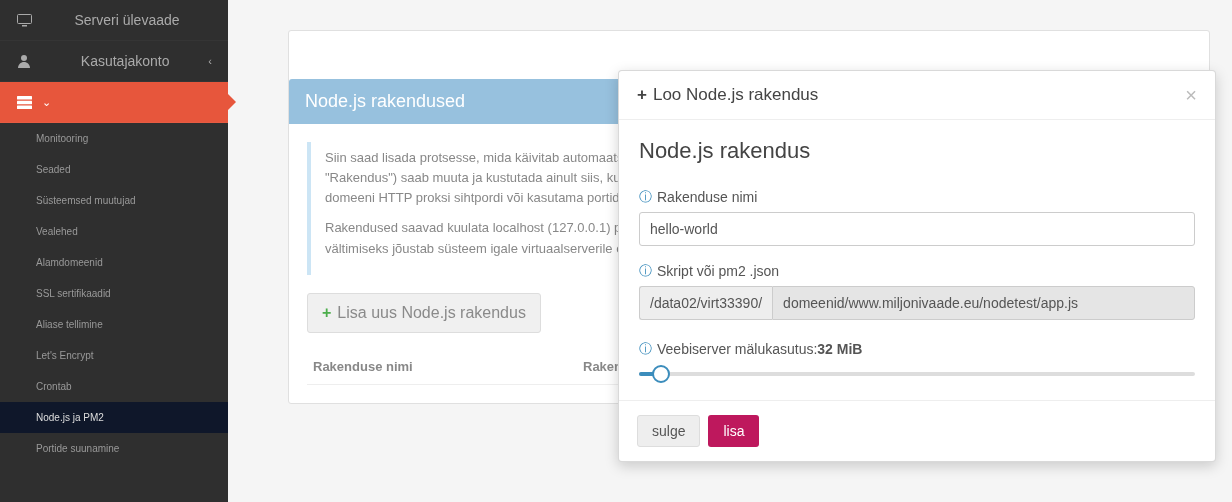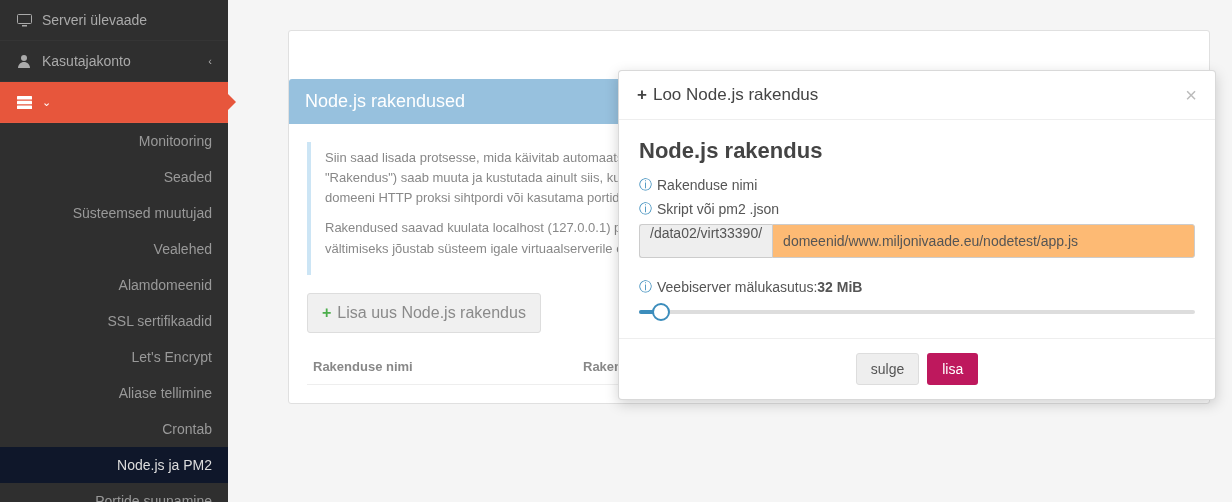--- a/index.html
+++ b/index.html
@@ -3,23 +3,23 @@
   <meta charset="utf-8">
   <style>
     * { margin: 0; padding: 0; box-sizing: border-box; }
     body { font-family: "Helvetica Neue", Helvetica, Arial, sans-serif; font-size: 13px; color: #333; background: #f5f5f5; overflow: hidden; width: 1232px; height: 502px; position: relative; }
     
     .sidebar { position: absolute; left: 0; top: 0; width: 228px; height: 502px; background: #2f2f2f; }
     .sidebar-item { display: flex; align-items: center; padding: 12px 16px; color: #aaa; cursor: pointer; font-size: 14px; border-bottom: 1px solid rgba(255,255,255,0.03); }
     .sidebar-item.active { background: #e7563c; color: #fff; position: relative; }
     .sidebar-item.active::after { content: ''; position: absolute; right: -8px; top: 50%; transform: translateY(-50%); width: 0; height: 0; border-top: 8px solid transparent; border-bottom: 8px solid transparent; border-left: 8px solid #e7563c; }
     .sidebar-icon { width: 16px; height: 16px; margin-right: 10px; display: inline-flex; align-items: center; justify-content: center; }
-    .sidebar-label { flex: 1; }
+    .sidebar-label { flex: 1; text-align: center; }
     .sidebar-chevron { font-size: 11px; }
-    .sidebar-subitem { padding: 10px 16px 10px 36px; color: #999; cursor: pointer; font-size: 14px; text-align: right; }
+    .sidebar-subitem { padding: 10px 16px 10px 36px; color: #999; cursor: pointer; font-size: 10px; }
     .sidebar-subitem.active { background: #0f172a; color: #ddd; }
 
     .content { position: absolute; left: 228px; top: 0; right: 0; height: 502px; padding: 30px 22px 0 60px; }
     
     .panel { background: #fff; border: 1px solid #e0e0e0; border-radius: 3px; }
     .panel-header { background: #97c1de; color: #fff; padding: 12px 16px; font-size: 18px; font-weight: 500; border-radius: 3px 3px 0 0; margin-top: 48px; }
     .panel-body { padding: 18px; }
     
     .info-box { border-left: 4px solid #cce5f5; padding: 6px 14px; margin-bottom: 18px; color: #888; font-size: 13px; line-height: 1.55; }
     .info-box p { margin-bottom: 10px; }
@@ -29,35 +29,35 @@
     
     .table-header { display: flex; border-bottom: 1px solid #eee; padding: 10px 6px; color: #888; font-size: 13px; font-weight: 600; }
     .col1 { flex: 0 0 270px; }
     .col2 { flex: 1; }
 
     .modal { position: absolute; left: 618px; top: 70px; width: 598px; background: #fff; border: 1px solid rgba(0,0,0,0.15); border-radius: 4px; box-shadow: 0 4px 14px rgba(0,0,0,0.18); z-index: 10; }
     .modal-header { padding: 14px 18px; display: flex; align-items: center; border-bottom: 1px solid #eee; }
     .modal-title { font-size: 17px; color: #444; font-weight: 500; display: flex; align-items: center; }
     .modal-close { margin-left: auto; color: #bbb; font-size: 20px; cursor: pointer; background: none; border: none; line-height: 1; }
     .modal-body { padding: 18px 20px 6px 20px; }
-    .modal-h { font-size: 22px; color: #444; font-weight: 700; margin-bottom: 12px; }
+    .modal-h { font-size: 22px; color: #444; font-weight: 400; margin-bottom: 24px; }
     .form-label { color: #555; font-size: 14px; margin-bottom: 6px; display: flex; align-items: center; }
     .info-icon { color: #3c8dbc; margin-right: 5px; font-size: 13px; }
     .form-input { width: 100%; border: 1px solid #ccc; border-radius: 3px; padding: 8px 10px; font-size: 14px; color: #555; margin-bottom: 16px; }
     
     .input-group { display: flex; margin-bottom: 20px; }
-    .input-addon { background: #eee; border: 1px solid #ccc; border-right: none; border-radius: 3px 0 0 3px; padding: 0 10px; color: #555; font-size: 14px; }
-    .input-group .form-input { border-radius: 0 3px 3px 0; margin-bottom: 0; background: #fdba74; }
+    .input-addon { background: #eee; border: 1px solid #ccc; border-right: none; border-radius: 3px 0 0 3px; padding: 8px 10px; color: #555; font-size: 14px; }
+    .input-group .form-input { border-radius: 0 3px 3px 0; margin-bottom: 0; background: #e5e5e5; }
     
     .slider-wrap { position: relative; height: 20px; margin-top: 6px; margin-bottom: 10px; }
     .slider-track { position: absolute; top: 8px; left: 0; right: 0; height: 4px; background: #ddd; border-radius: 2px; }
     .slider-fill { position: absolute; top: 8px; left: 0; width: 4%; height: 4px; background: #3c8dbc; border-radius: 2px; }
     .slider-handle { position: absolute; top: 1px; left: 4%; width: 18px; height: 18px; margin-left: -9px; background: #fff; border: 2px solid #3c8dbc; border-radius: 50%; cursor: pointer; }
     
-    .modal-footer { padding: 14px 18px; display: flex; justify-content: center; gap: 8px; border-top: 1px solid #eee; }
+    .modal-footer { padding: 14px 18px; display: flex; justify-content: flex-start; gap: 8px; border-top: 1px solid #eee; }
     .btn { padding: 7px 14px; border-radius: 3px; font-size: 14px; cursor: pointer; border: 1px solid transparent; }
     .btn-default { background: #eee; color: #555; border-color: #ddd; }
     .btn-success { background: #be185d; color: #fff; }
     .mem-val { font-weight: bold; }
   </style>
 </head>
 <body>
 
 <div class="sidebar">
   <div class="sidebar-item">
@@ -89,22 +89,22 @@
     </span>
     <span class="sidebar-chevron">⌄</span>
   </div>
   <div id="subitems">
       <div class="sidebar-subitem">Monitooring</div>
       <div class="sidebar-subitem">Seaded</div>
       <div class="sidebar-subitem">Süsteemsed muutujad</div>
       <div class="sidebar-subitem">Vealehed</div>
       <div class="sidebar-subitem">Alamdomeenid</div>
       <div class="sidebar-subitem">SSL sertifikaadid</div>
+      <div class="sidebar-subitem">Aliase tellimine</div>
       <div class="sidebar-subitem">Let's Encrypt</div>
-      <div class="sidebar-subitem">Aliase tellimine</div>
       <div class="sidebar-subitem">Crontab</div>
       <div class="sidebar-subitem active">Node.js ja PM2</div>
       <div class="sidebar-subitem">Portide suunamine</div>
     </div>
 </div>
 
 <div class="content">
   <div class="panel">
     <div class="panel-header">Node.js rakendused</div>
     <div class="panel-body">
@@ -132,20 +132,21 @@
     </div>
     <button class="modal-close">×</button>
   </div>
   <div class="modal-body">
     <h2 class="modal-h">Node.js rakendus</h2>
 
     <div class="form-label">
       <span class="info-icon">ⓘ</span>
       <span>Rakenduse nimi</span>
     </div>
+    <input class="form-input" value="hello-world" style="">
 
     <div class="form-label">
       <span class="info-icon">ⓘ</span>
       <span>Skript või pm2 .json</span>
     </div>
     <div class="input-group">
       <span class="input-addon">/data02/virt33390/</span>
       <input class="form-input" value="domeenid/www.miljonivaade.eu/nodetest/app.js" style="">
     </div>
 

